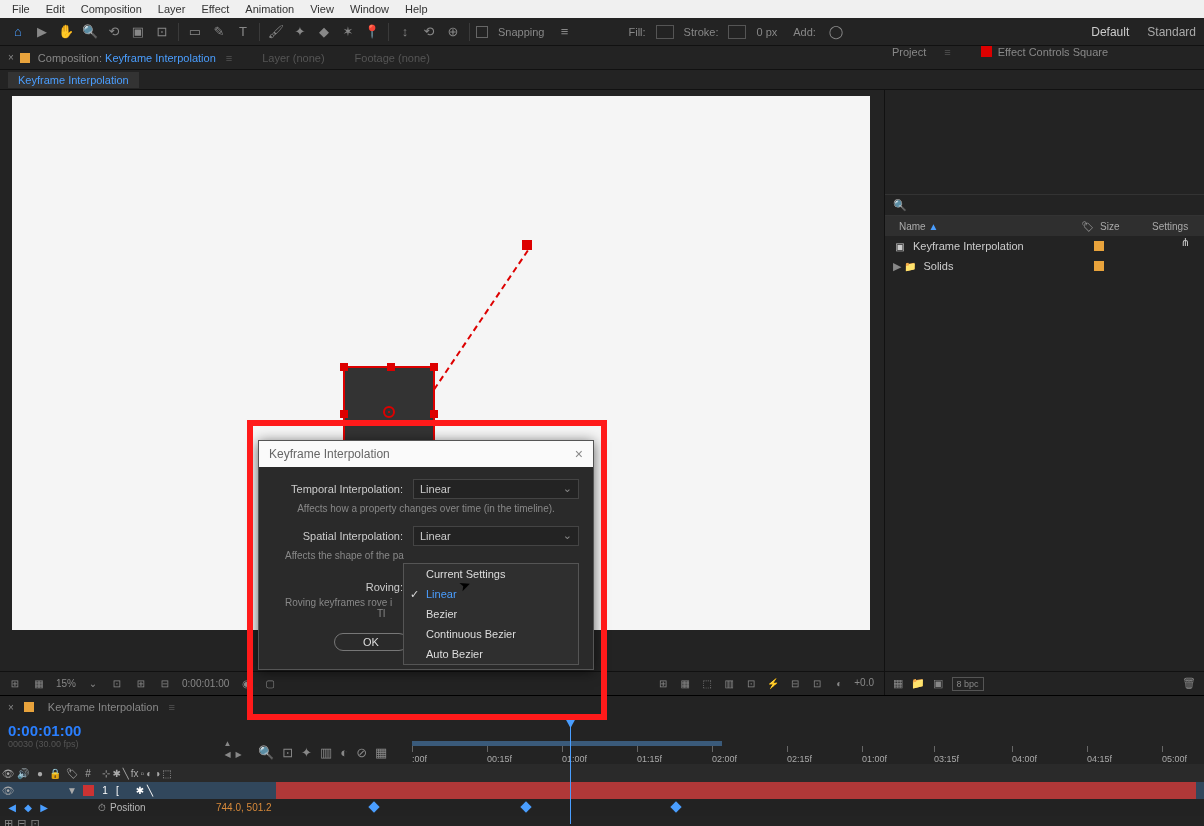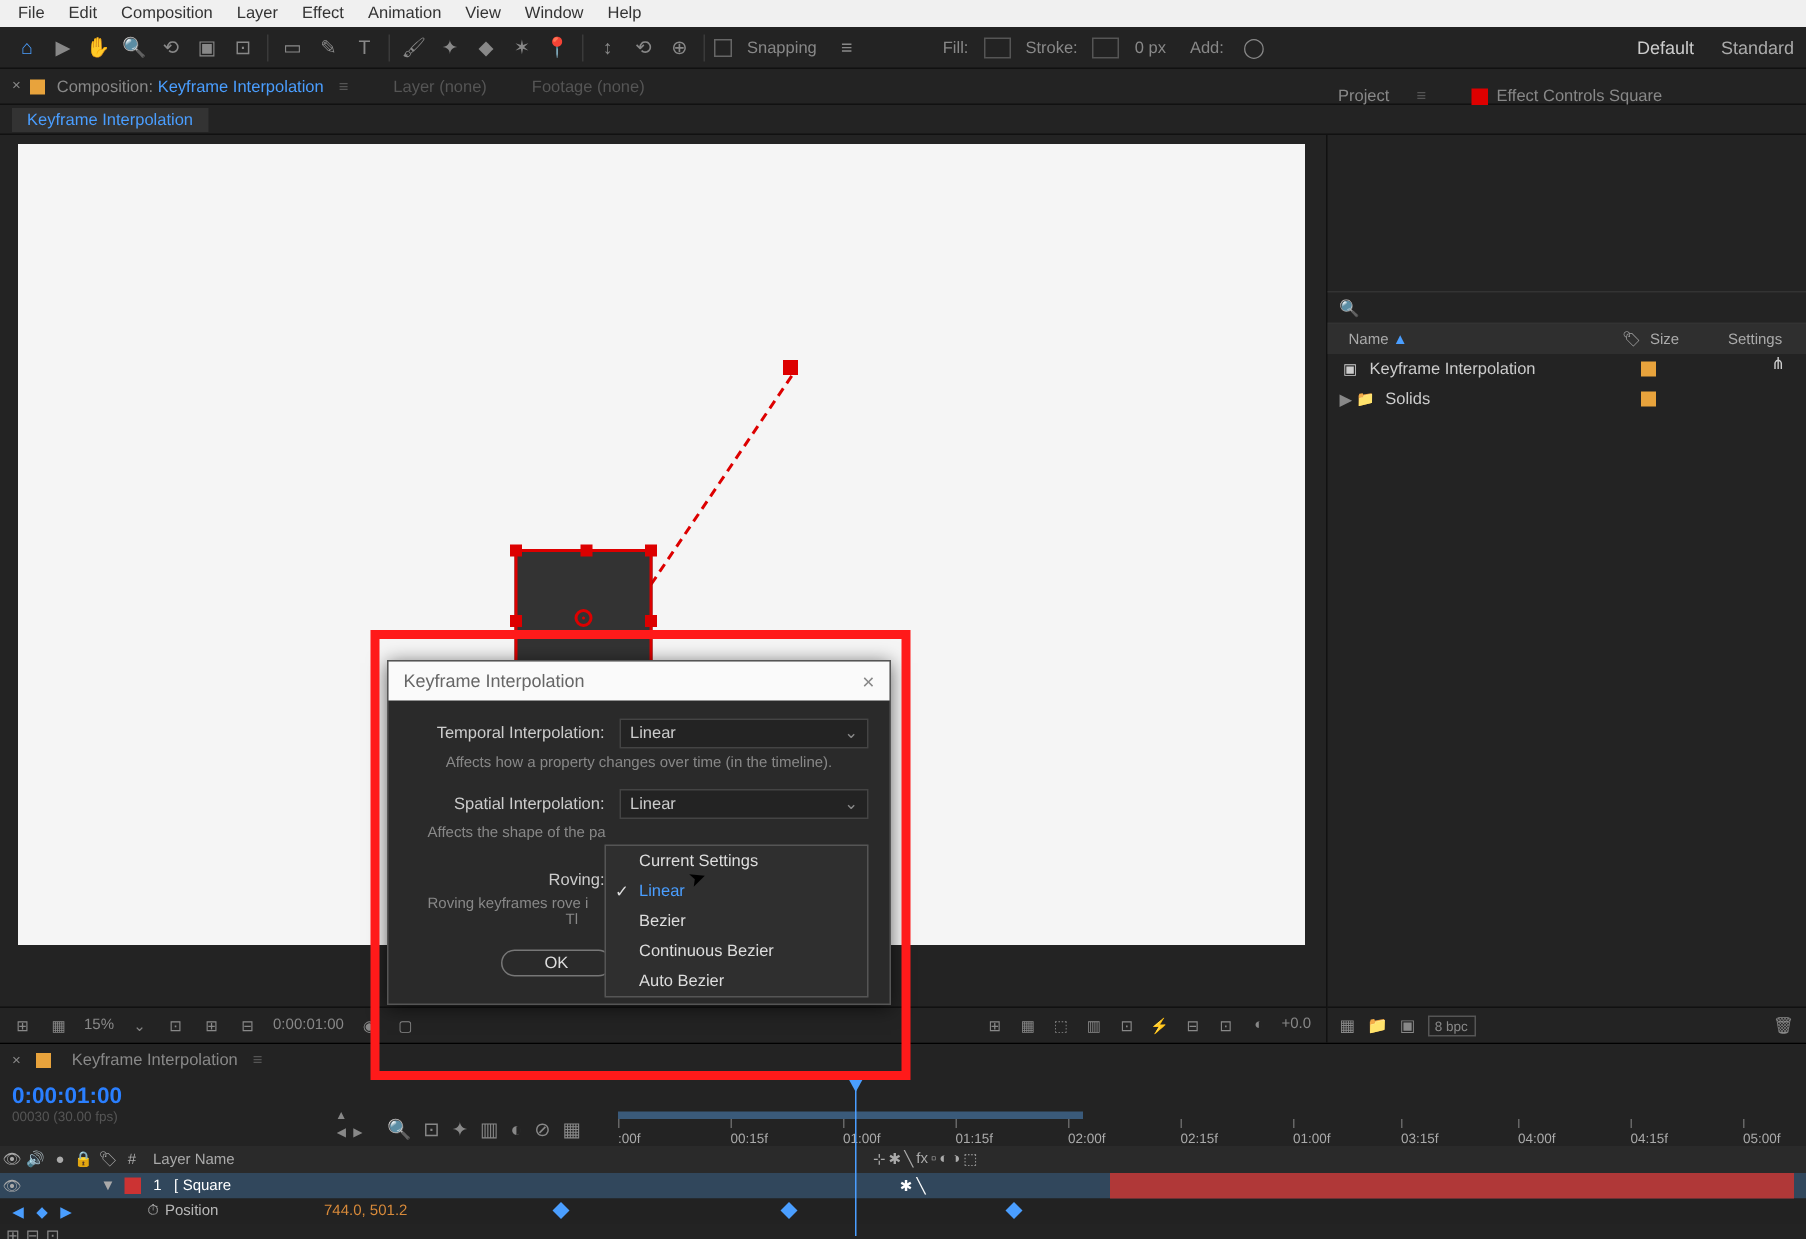--- a/index.html
+++ b/index.html
@@ -20,21 +20,21 @@
 
   
   .panel-tabs-row { background: #232323; height: 24px; display: flex; position: relative; border-bottom: 1px solid #111; }
   .panel-tab-group { display: flex; align-items: center; padding-left: 8px; }
   .close-x { color: #888; margin-right: 6px; font-size: 10px; }
   .sq-orange { width: 10px; height: 10px; background: #e8a33c; margin-right: 8px; }
   .tab-label { color: #888; font-size: 11px; }
   .tab-label .link { color: #4a9eff; }
   .tab-ghost { color: #555; font-size: 11px; margin-left: 30px; }
   .tab-hamburger { color: #555; margin-left: 10px; }
-  .right-panel-tabs { position: absolute; right: 0; width: 320px; display: flex; align-items: flex-end; padding-left: 8px; height:24px; }
+  .right-panel-tabs { position: absolute; right: 0; width: 320px; display: flex; align-items: flex-start; padding-left: 8px; height:24px; }
   .right-panel-tabs .ptab { color: #888; font-size: 11px; margin-right: 8px; }
   .red-sq { width: 11px; height: 11px; background: #d00; margin: 0 6px; }
 
   
   .sub-tab-row { background: #232323; height: 20px; display: flex; align-items: center; border-bottom: 1px solid #111; }
   .sub-tab { background: #333; color: #4a9eff; font-size: 11px; padding: 2px 10px; margin-left: 8px; }
 
   
   .main-area { display: flex; height: 605px; }
   .viewer-col { width: 884px; display: flex; flex-direction: column; }
@@ -384,21 +384,20 @@
     </div>
   </div>
 
   <div class="tl-cols-row">
     <span class="cicon">👁</span>
     <span class="cicon">🔊</span>
     <span class="cicon">●</span>
     <span class="cicon">🔒</span>
     <span class="cicon">🏷</span>
     <span class="cicon">#</span>
-    <span class="layer-name-col">Layer Name</span>
     <div class="switches">
       <span>⊹</span>
       <span>✱</span>
       <span>╲</span>
       <span>fx</span>
       <span>▫</span>
       <span>◐</span>
       <span>◑</span>
       <span>⬚</span>
     </div>
@@ -407,21 +406,20 @@
 
   <div class="tl-row sel">
     <span class="cicon">👁</span>
     <span class="cicon"></span>
       <span class="cicon"></span>
       <span class="cicon"></span>
     <span class="cicon">▼</span>
     <span class="color-sw"></span>
     <span class="num">1</span>
     <span style="margin:0 3px">[</span>
-    <span class="lname">Square</span>
     <div class="switches">
       <span style="margin-left:14px">✱</span>
       <span>╲</span>
     </div>
     <div class="tl-track">
       <div class="track-bar"></div>
     </div>
   </div>
 
   <div class="tl-row" style="background:#222">

